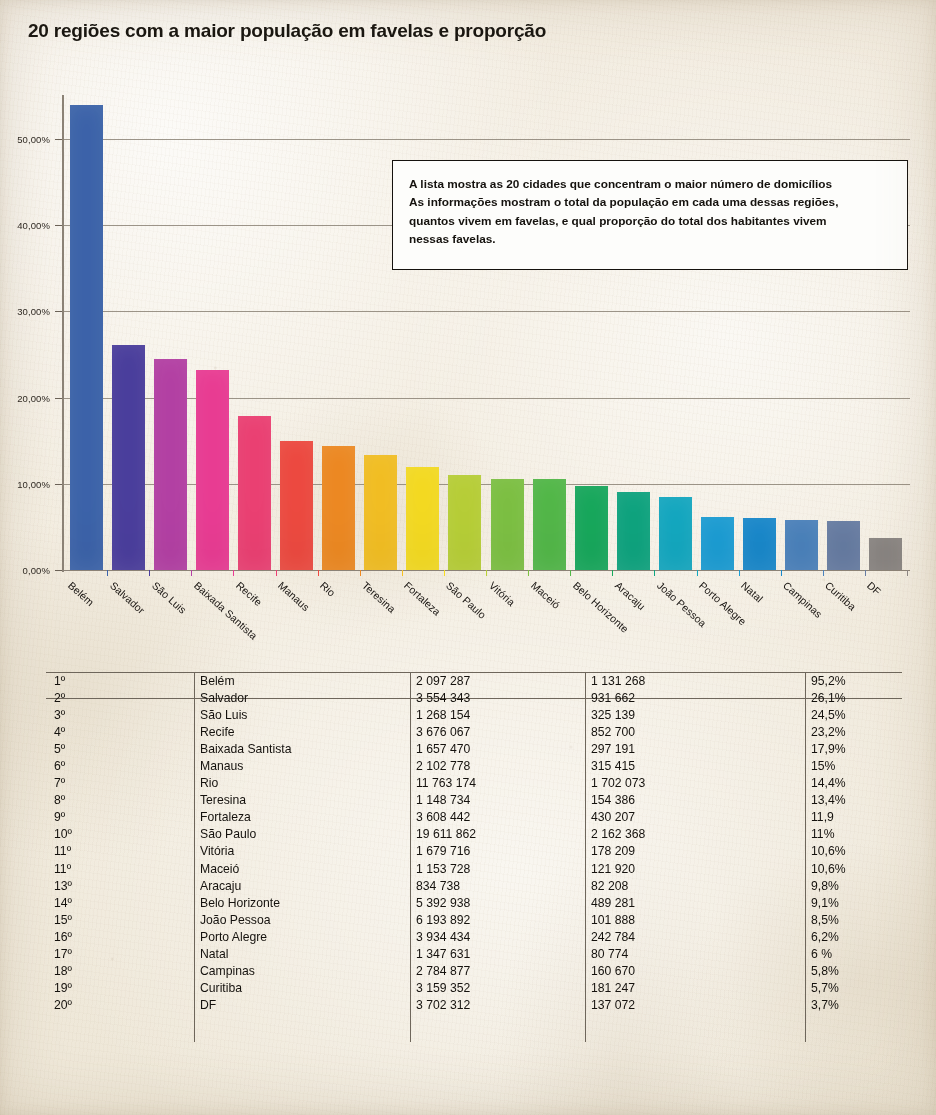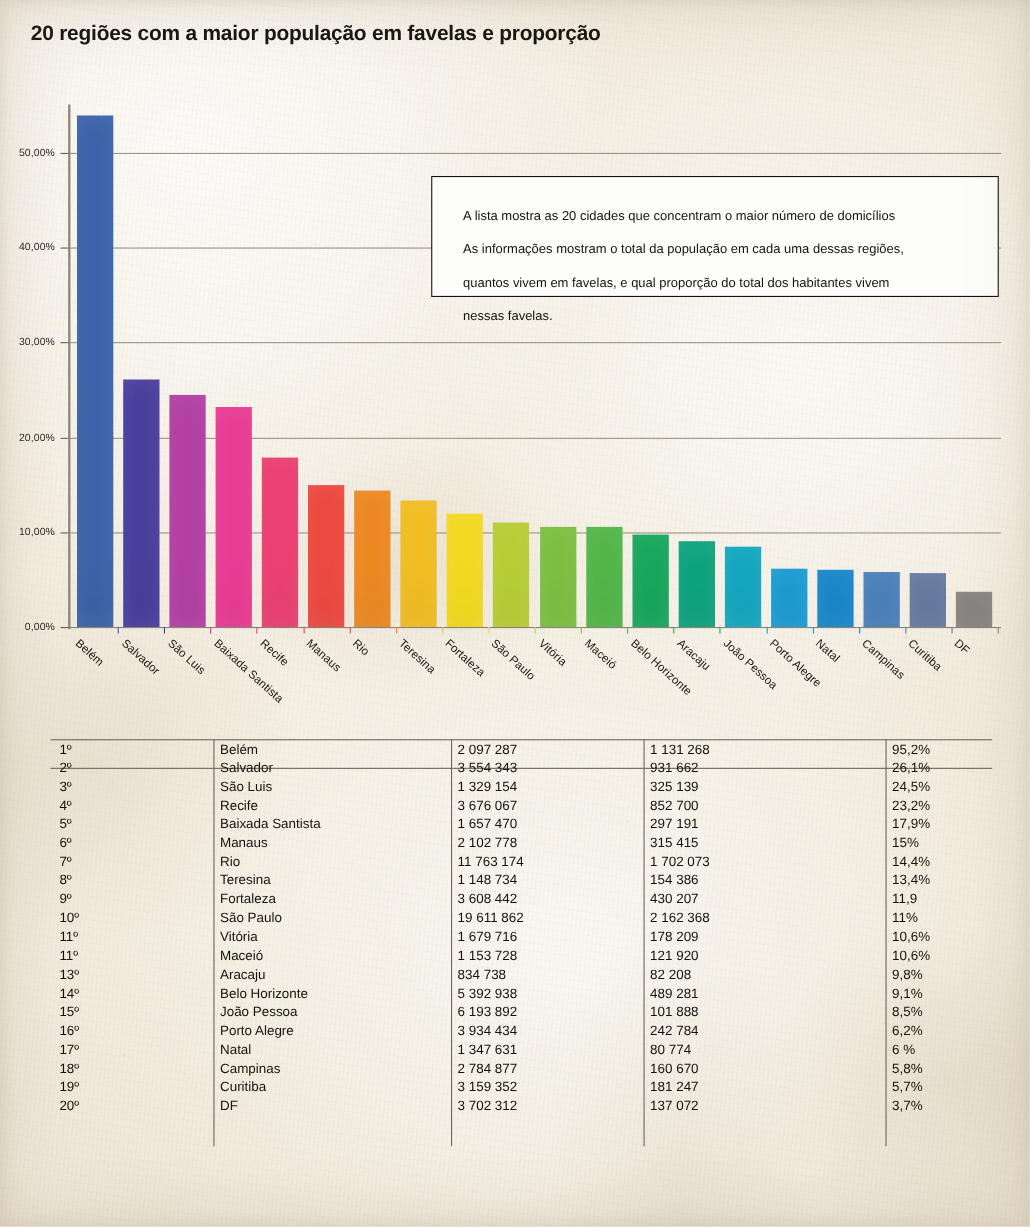--- a/index.html
+++ b/index.html
@@ -71,21 +71,21 @@
     letter-spacing:.1px;
   }
 
   
   #note{
     position:absolute; left:392px; top:160px; width:516px; height:110px;
     background:#fdfdfb; border:1.5px solid #15120e;
     padding:14px 16px 0 16px;
     font-size:11.8px; line-height:1.55; color:#15120e;
   }
-  #note p{ margin:12px; }
+  #note p{ margin:0;font-weight:bold; }
 
   
   #table{ position:absolute; left:46px; top:672px; width:856px; }
   .trow{ position:relative; height:17.1px; }
   .trow.head{ height:26px; }
   .cell{ position:absolute; font-size:12.2px; color:#15120e; top:50%; transform:translateY(-50%); white-space:nowrap; }
   .head .cell{ font-weight:bold; font-size:12.6px; }
   .c0{ left:8px; }
   .c1{ left:154px; }
   .c2{ left:370px; }
@@ -219,21 +219,21 @@
     <div class="trow">
       <div class="cell c0">2º</div>
       <div class="cell c1">Salvador</div>
       <div class="cell c2">3 554 343</div>
       <div class="cell c3">931 662</div>
       <div class="cell c4">26,1%</div>
     </div>
     <div class="trow">
       <div class="cell c0">3º</div>
       <div class="cell c1">São Luis</div>
-      <div class="cell c2">1 329 154</div>
+      <div class="cell c2">1 268 154</div>
       <div class="cell c3">325 139</div>
       <div class="cell c4">24,5%</div>
     </div>
     <div class="trow">
       <div class="cell c0">4º</div>
       <div class="cell c1">Recife</div>
       <div class="cell c2">3 676 067</div>
       <div class="cell c3">852 700</div>
       <div class="cell c4">23,2%</div>
     </div>

